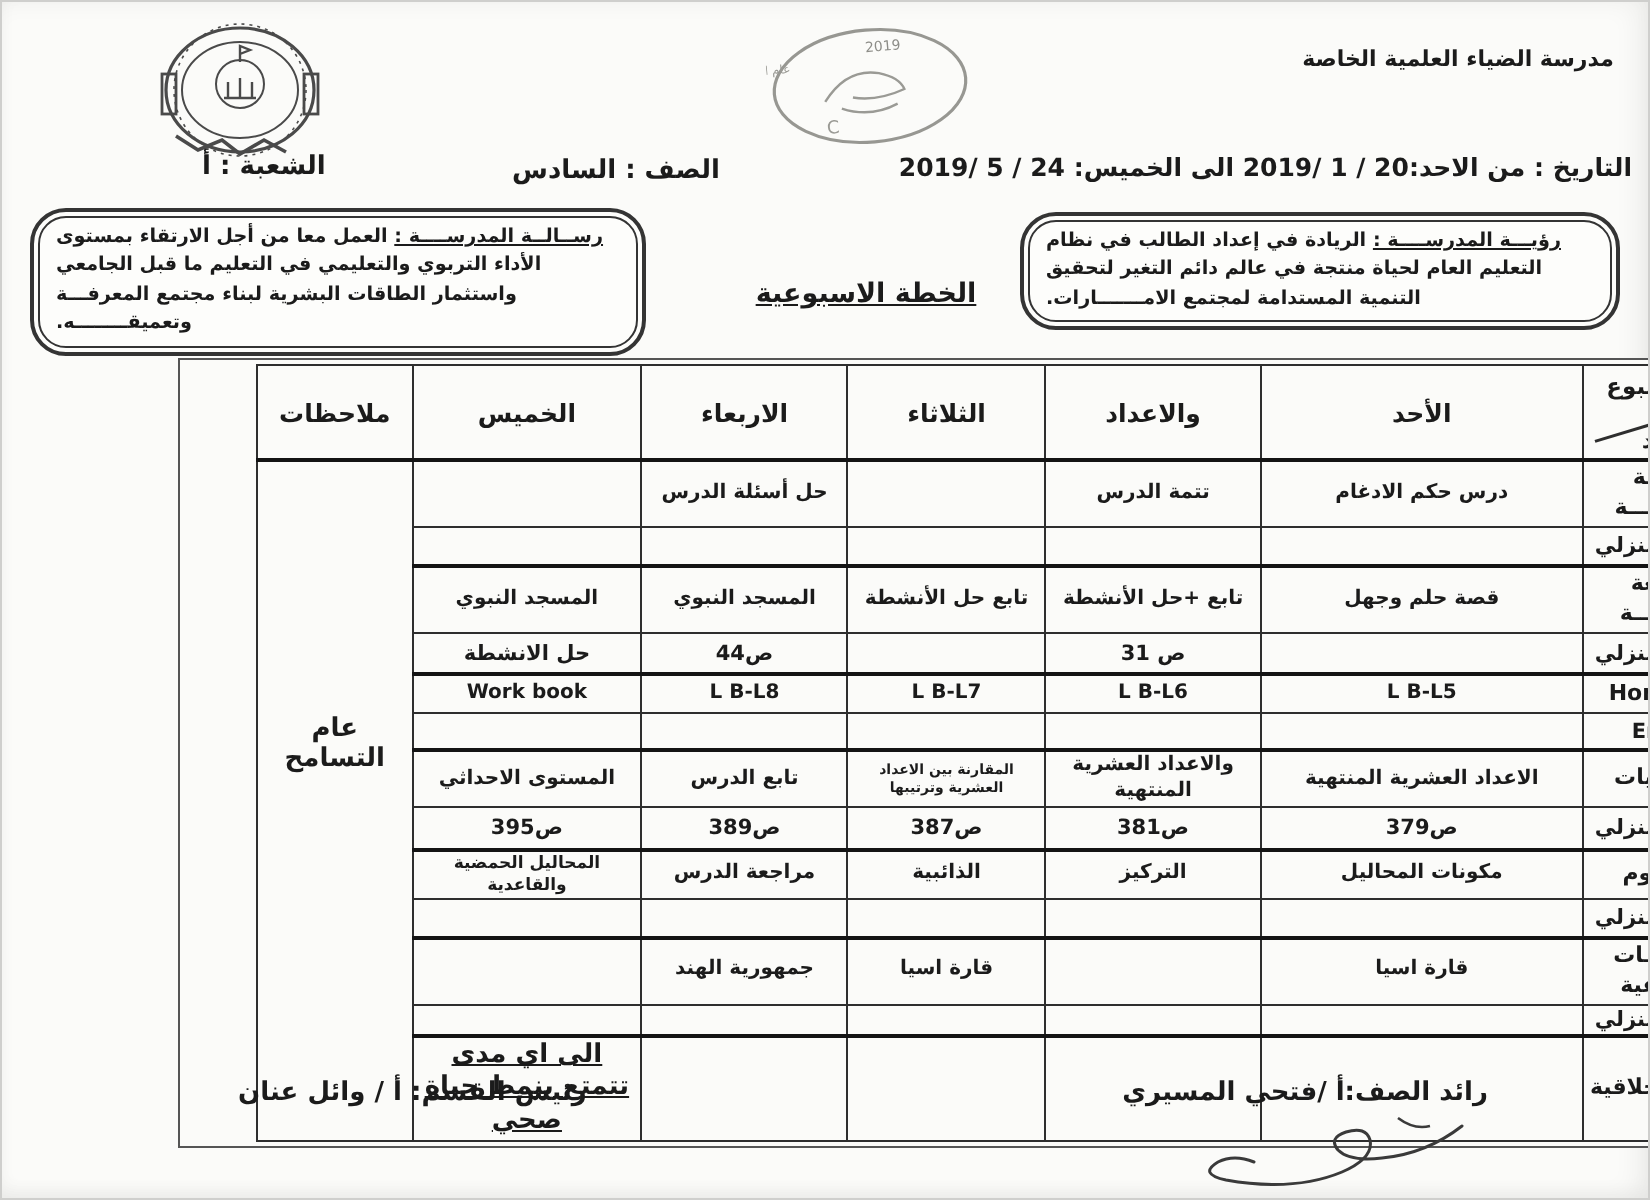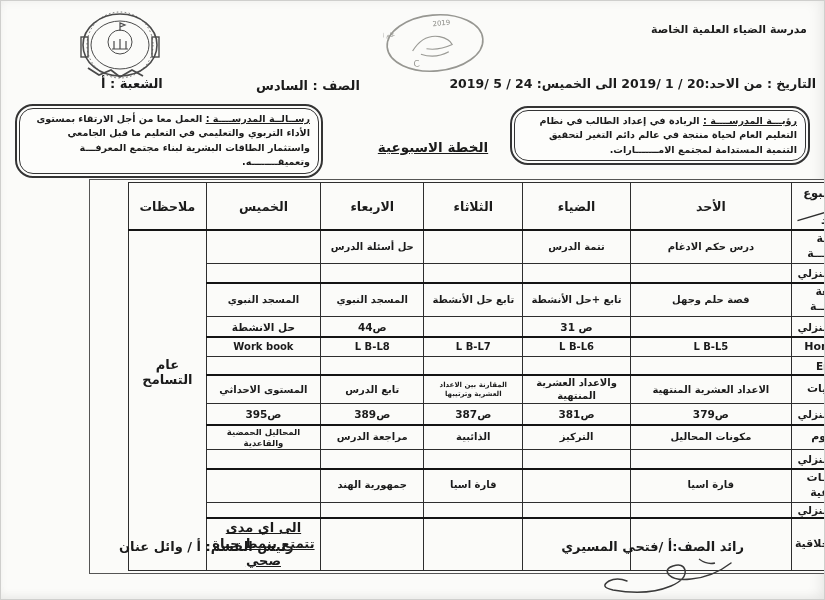--- a/index.html
+++ b/index.html
@@ -13,21 +13,21 @@
   .abs{position:absolute;}
   
   .authority{top:20px; right:6px; width:178px; text-align:center; font-size:11px; font-weight:bold; line-height:1.7;}
   .dateline{top:75px; right:8px; font-size:12.5px; font-weight:bold; white-space:nowrap;}
   .classlbl{top:77px; left:255px; font-size:13px; font-weight:bold;}
   .sectionlbl{top:75px; left:100px; font-size:13px; font-weight:bold;}
   .logo{left:73px; top:10px;}
   .stamp{left:383px; top:10px; transform:rotate(-5deg);}
   
   .pill{border:2px solid #343434; border-radius:18px; padding:2px; background:#fdfdfb;}
-  .pill-inner{border:1px solid #343434; border-radius:14px; padding:3px 8px; text-align:right;
+  .pill-inner{border:1px solid #343434; border-radius:14px; padding:3px 8px; text-align:left;
               font-size:9.6px; font-weight:bold; line-height:1.5;}
   .pill .hd{text-decoration:underline;}
   .vision{top:105px; right:14px; width:292px;}
   .mission{top:103px; left:14px; width:300px;}
   .doc-title{top:138px; left:372px; width:120px; text-align:center; font-size:13.5px; font-weight:bold; text-decoration:underline;}
   
   .tablewrap{left:88px; top:178px; border:1px solid #555; padding:2px; background:#fbfbf9;}
   table.plan{border-collapse:collapse; table-layout:fixed; width:756px;margin-left:36px;}
   table.plan td{border:1.5px solid #2e2e2e; padding:1px 2px; text-align:center; vertical-align:middle;
                 font-weight:bold; overflow:hidden; word-wrap:break-word;}
@@ -114,21 +114,21 @@
     <thead>
       <tr>
         <td class="corner">
           <svg viewBox="0 0 83 44" preserveAspectRatio="none">
                 <line x1="5" y1="36" x2="78" y2="13" stroke="#2e2e2e" stroke-width="1.4"></line>
               </svg>
           <span class="c-top">ايام الاسبوع</span>
           <span class="c-bot">المواد</span>
         </td>
         <td>الأحد</td>
-        <td>الضياء</td>
+        <td>والاعداد</td>
         <td>الثلاثاء</td>
         <td>الاربعاء</td>
         <td>الخميس</td>
         <td>ملاحظات</td>
       </tr>
     </thead>
     <tbody>
 
       <tr class="grp" style="height:32px">
         <td class="subj">التربيــة الاسلاميـــة</td>

